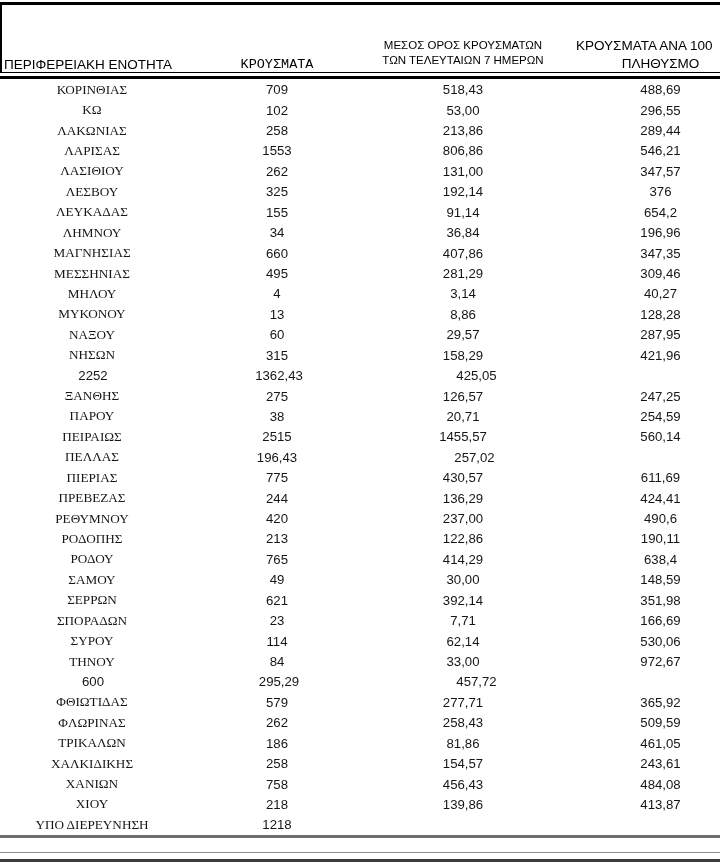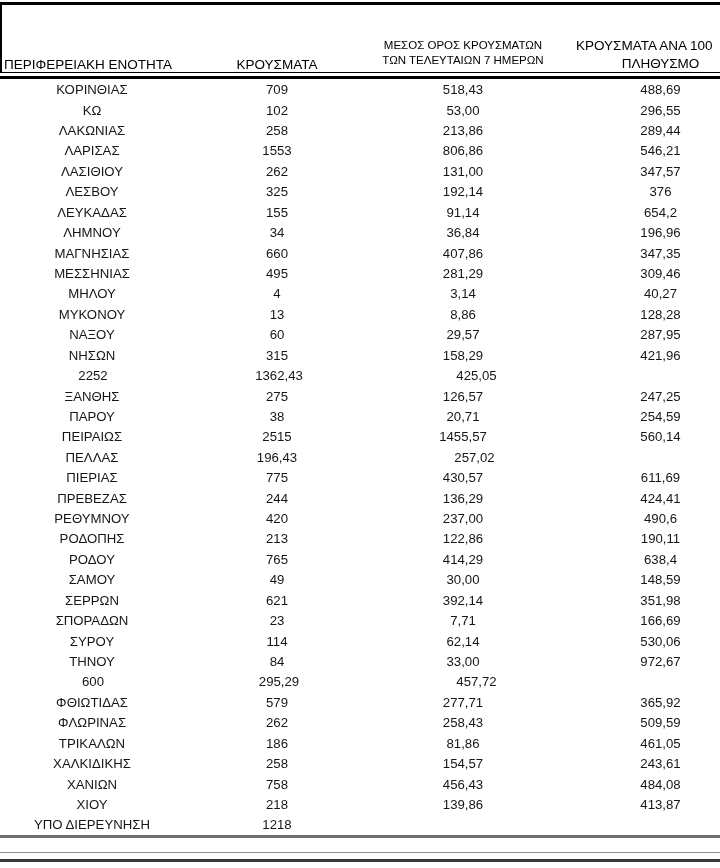--- a/index.html
+++ b/index.html
@@ -21,21 +21,21 @@
   .rule-body-end   { top: 835px; height: 3px;   background: #6e6e6e; }
   .rule-next-thin  { top: 852px; height: 1px;   background: #8d8d8d; }
   .rule-next-thick { top: 859px; height: 3px;   background: #3a3a3a; }
   .tick-left {
     position: absolute; left: 0; top: 2px;
     width: 2px; height: 71px; background: #000000;
   }
   
   .hdr { position: absolute; color: #000000; }
   .hdr-region  { left: 4px;   top: 57px;  width: 180px; font-size: 13.5px; text-align: left; }
-  .hdr-cases   { left: 184px; top: 57px;  width: 186px; font-size: 13.5px; text-align: center; }
+  .hdr-cases   { left: 184px; top: 57px;  width: 186px; font-size: 13.5px; text-align: center; font-family: Liberation Mono, monospace; }
   .hdr-avg7 {
     left: 370px; top: 38px; width: 186px;
     font-size: 11.5px; line-height: 15px; text-align: center;
   }
   .hdr-per100k-l1 {
     left: 576px; top: 38px;
     font-size: 13.5px; white-space: nowrap; text-align: left;
   }
   .hdr-per100k-l2 {
     left: 556px; top: 56px; width: 209px;
@@ -48,21 +48,21 @@
     width: 765px;
   }
   .trow {
     display: flex;
     height: 20.43px;
     align-items: center;
     font-size: 13.2px;
     color: #161616;
   }
   .trow .cell { text-align: center; white-space: nowrap; overflow: visible; }
-  .cell.c-region  { width: 184px; }
+  .cell.c-region  { width: 184px; font-family: Liberation Serif, serif; }
   .cell.c-cases   { width: 186px; }
   .cell.c-avg7    { width: 186px; }
   .cell.c-per100k { width: 209px; }
 </style>
 </head>
 <body>
 
 <div class="page">
 
   <div class="rule rule-top"></div>

